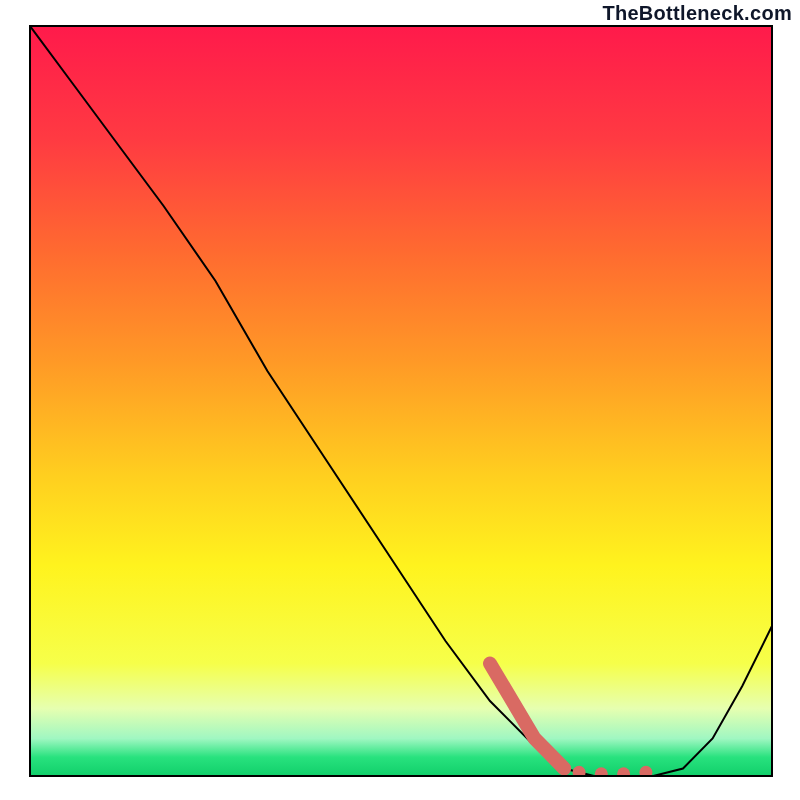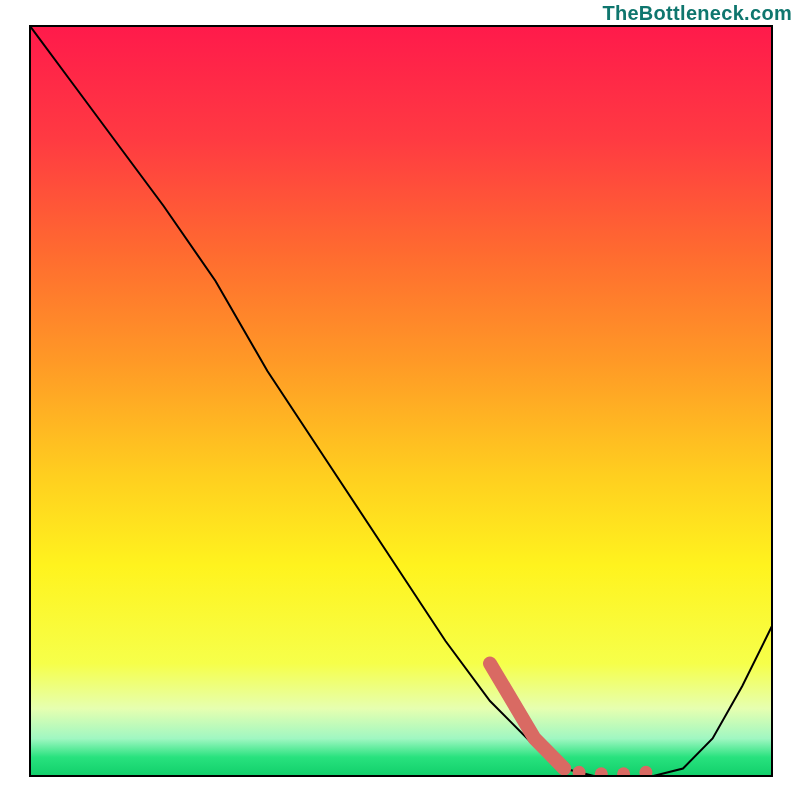--- a/index.html
+++ b/index.html
@@ -15,21 +15,21 @@
     position: relative;
     width: 800px;
     height: 800px;
   }
   .watermark {
     position: absolute;
     top: 2px;
     right: 8px;
     font-size: 20px;
     font-weight: 600;
-    color: #0f766e;
+    color: #0f172a;
     letter-spacing: 0.3px;
     z-index: 50;
   }
   svg {
     position: absolute;
     left: 0;
     top: 0;
   }
 </style>
 </head>

